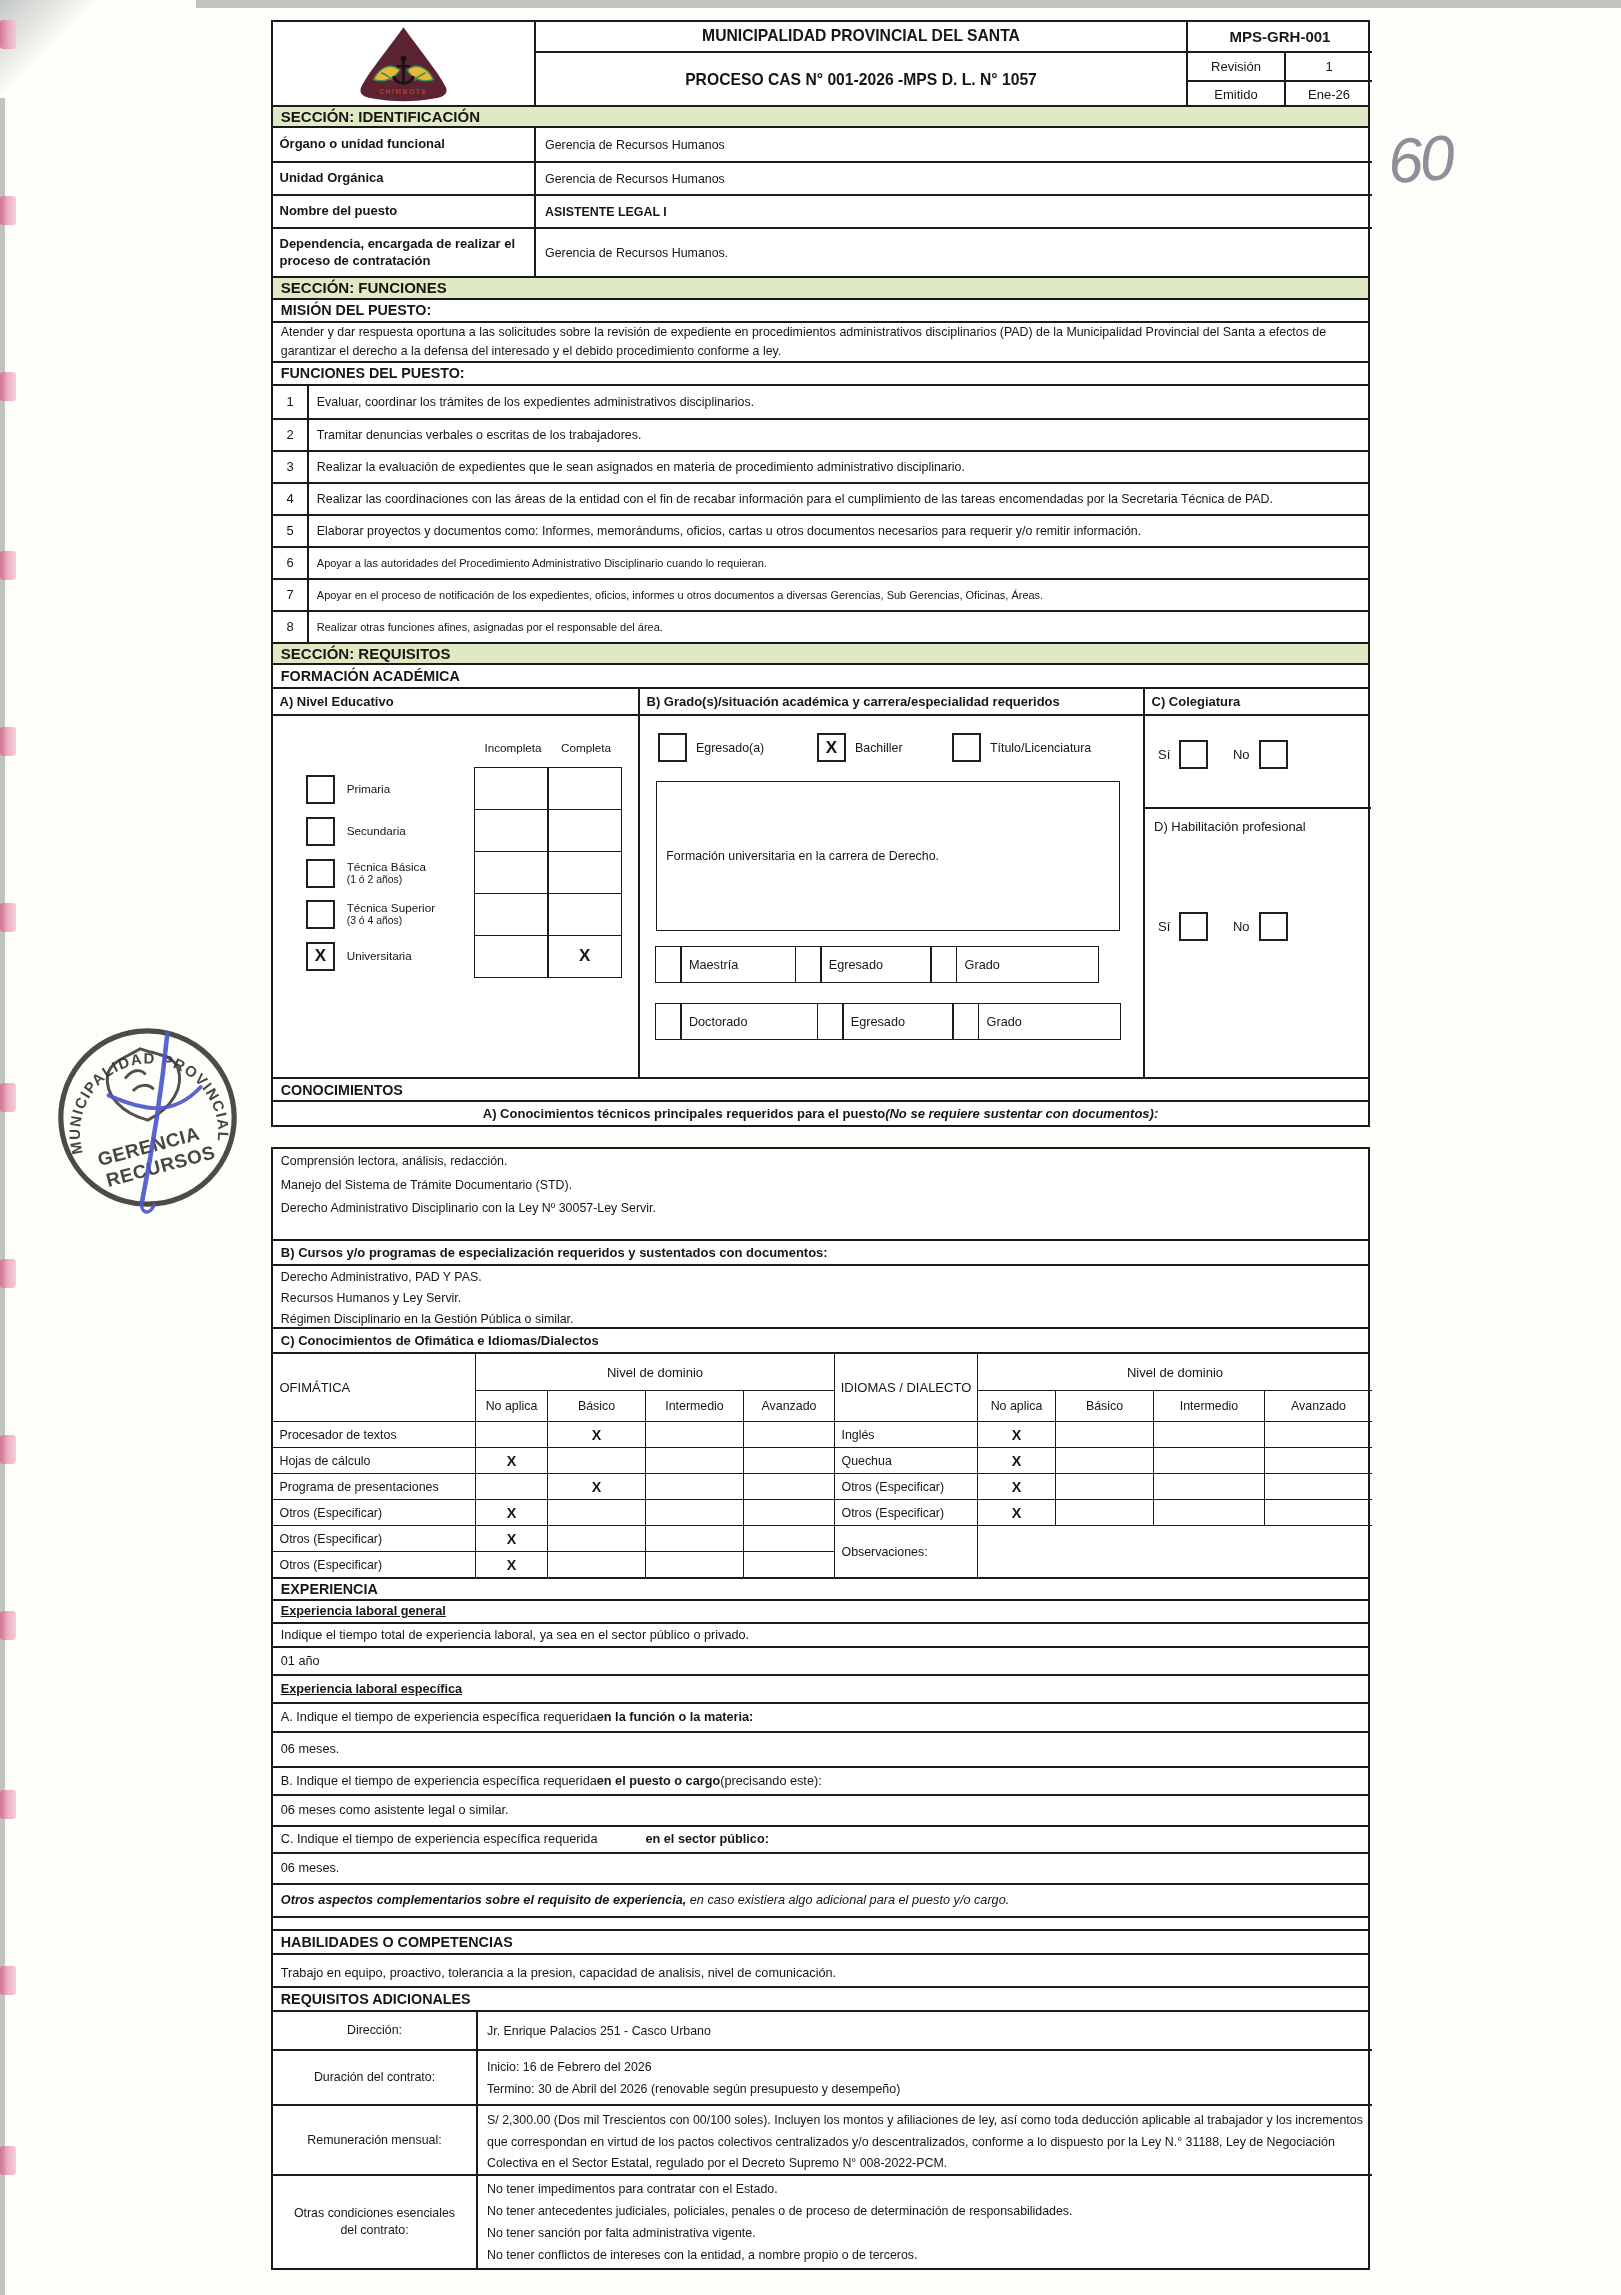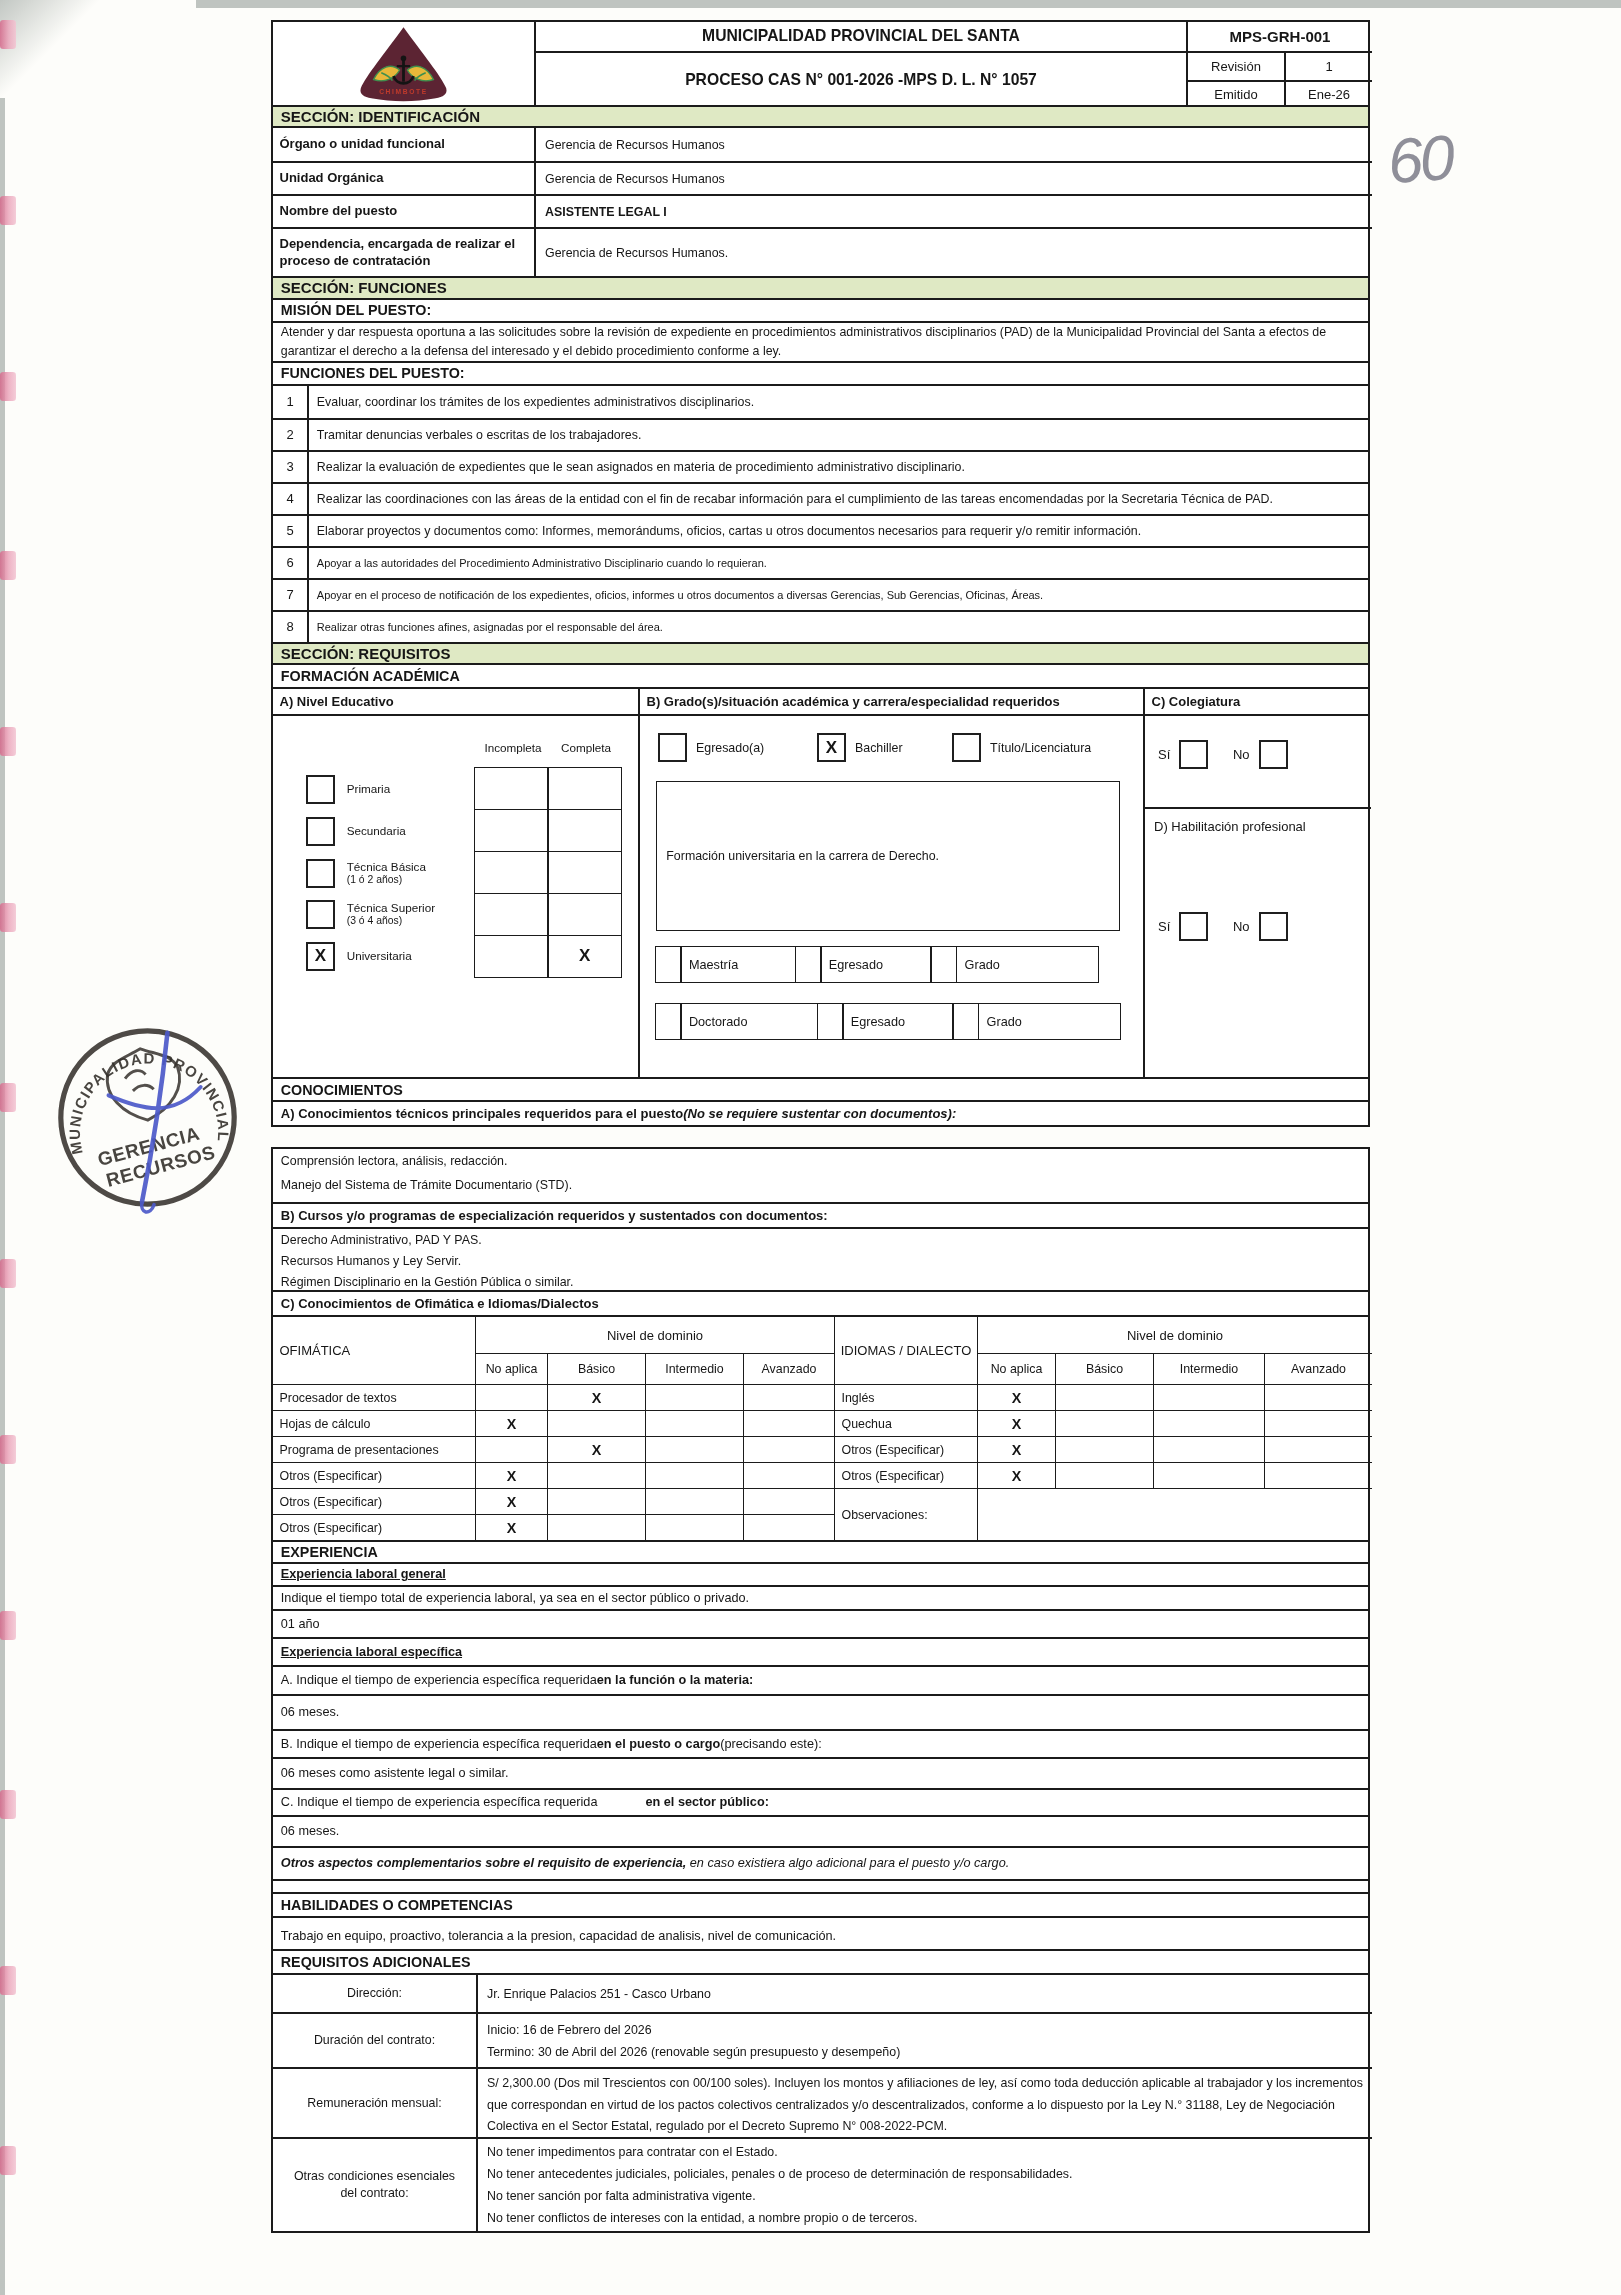--- a/index.html
+++ b/index.html
@@ -308,25 +308,25 @@
         <div class="yn" style="left:13px;top:196px;">
           <span>Sí</span>
           <div class="cb"></div>
           <span style="margin-left:15.7px;">No</span>
           <div class="cb"></div>
         </div>
       </div>
     </div>
 
     <div class="blk titlebar" style="height:25px;">CONOCIMIENTOS</div>
-    <div class="blk krow" style="height:27px;">
+    <div class="blk krow" style="height:27px;justify-content:center;">
       <span>A) Conocimientos técnicos principales requeridos para el puesto </span>
         <span class="it">(No se requiere sustentar con documentos):</span>
     </div>
-    <div class="blk" style="height:57px;padding-top:1.3px;margin-top:20px;">
+    <div class="blk" style="height:94px;padding-top:1.3px;margin-top:20px;">
       <div class="kline">Comprensión lectora, análisis, redacción.</div>
       <div class="kline">Manejo del Sistema de Trámite Documentario (STD).</div>
       <div class="kline">Derecho Administrativo Disciplinario con la Ley Nº 30057-Ley Servir.</div>
     </div>
     <div class="blk krow" style="height:27px;">B) Cursos y/o programas de especialización requeridos y sustentados con documentos:</div>
     <div class="blk" style="height:65px;padding-top:1.3px;">
       <div class="kline" style="line-height:21px;">Derecho Administrativo, PAD Y PAS.</div>
       <div class="kline" style="line-height:21px;">Recursos Humanos y Ley Servir.</div>
       <div class="kline" style="line-height:21px;">Régimen Disciplinario en la Gestión Pública o similar.</div>
     </div>

